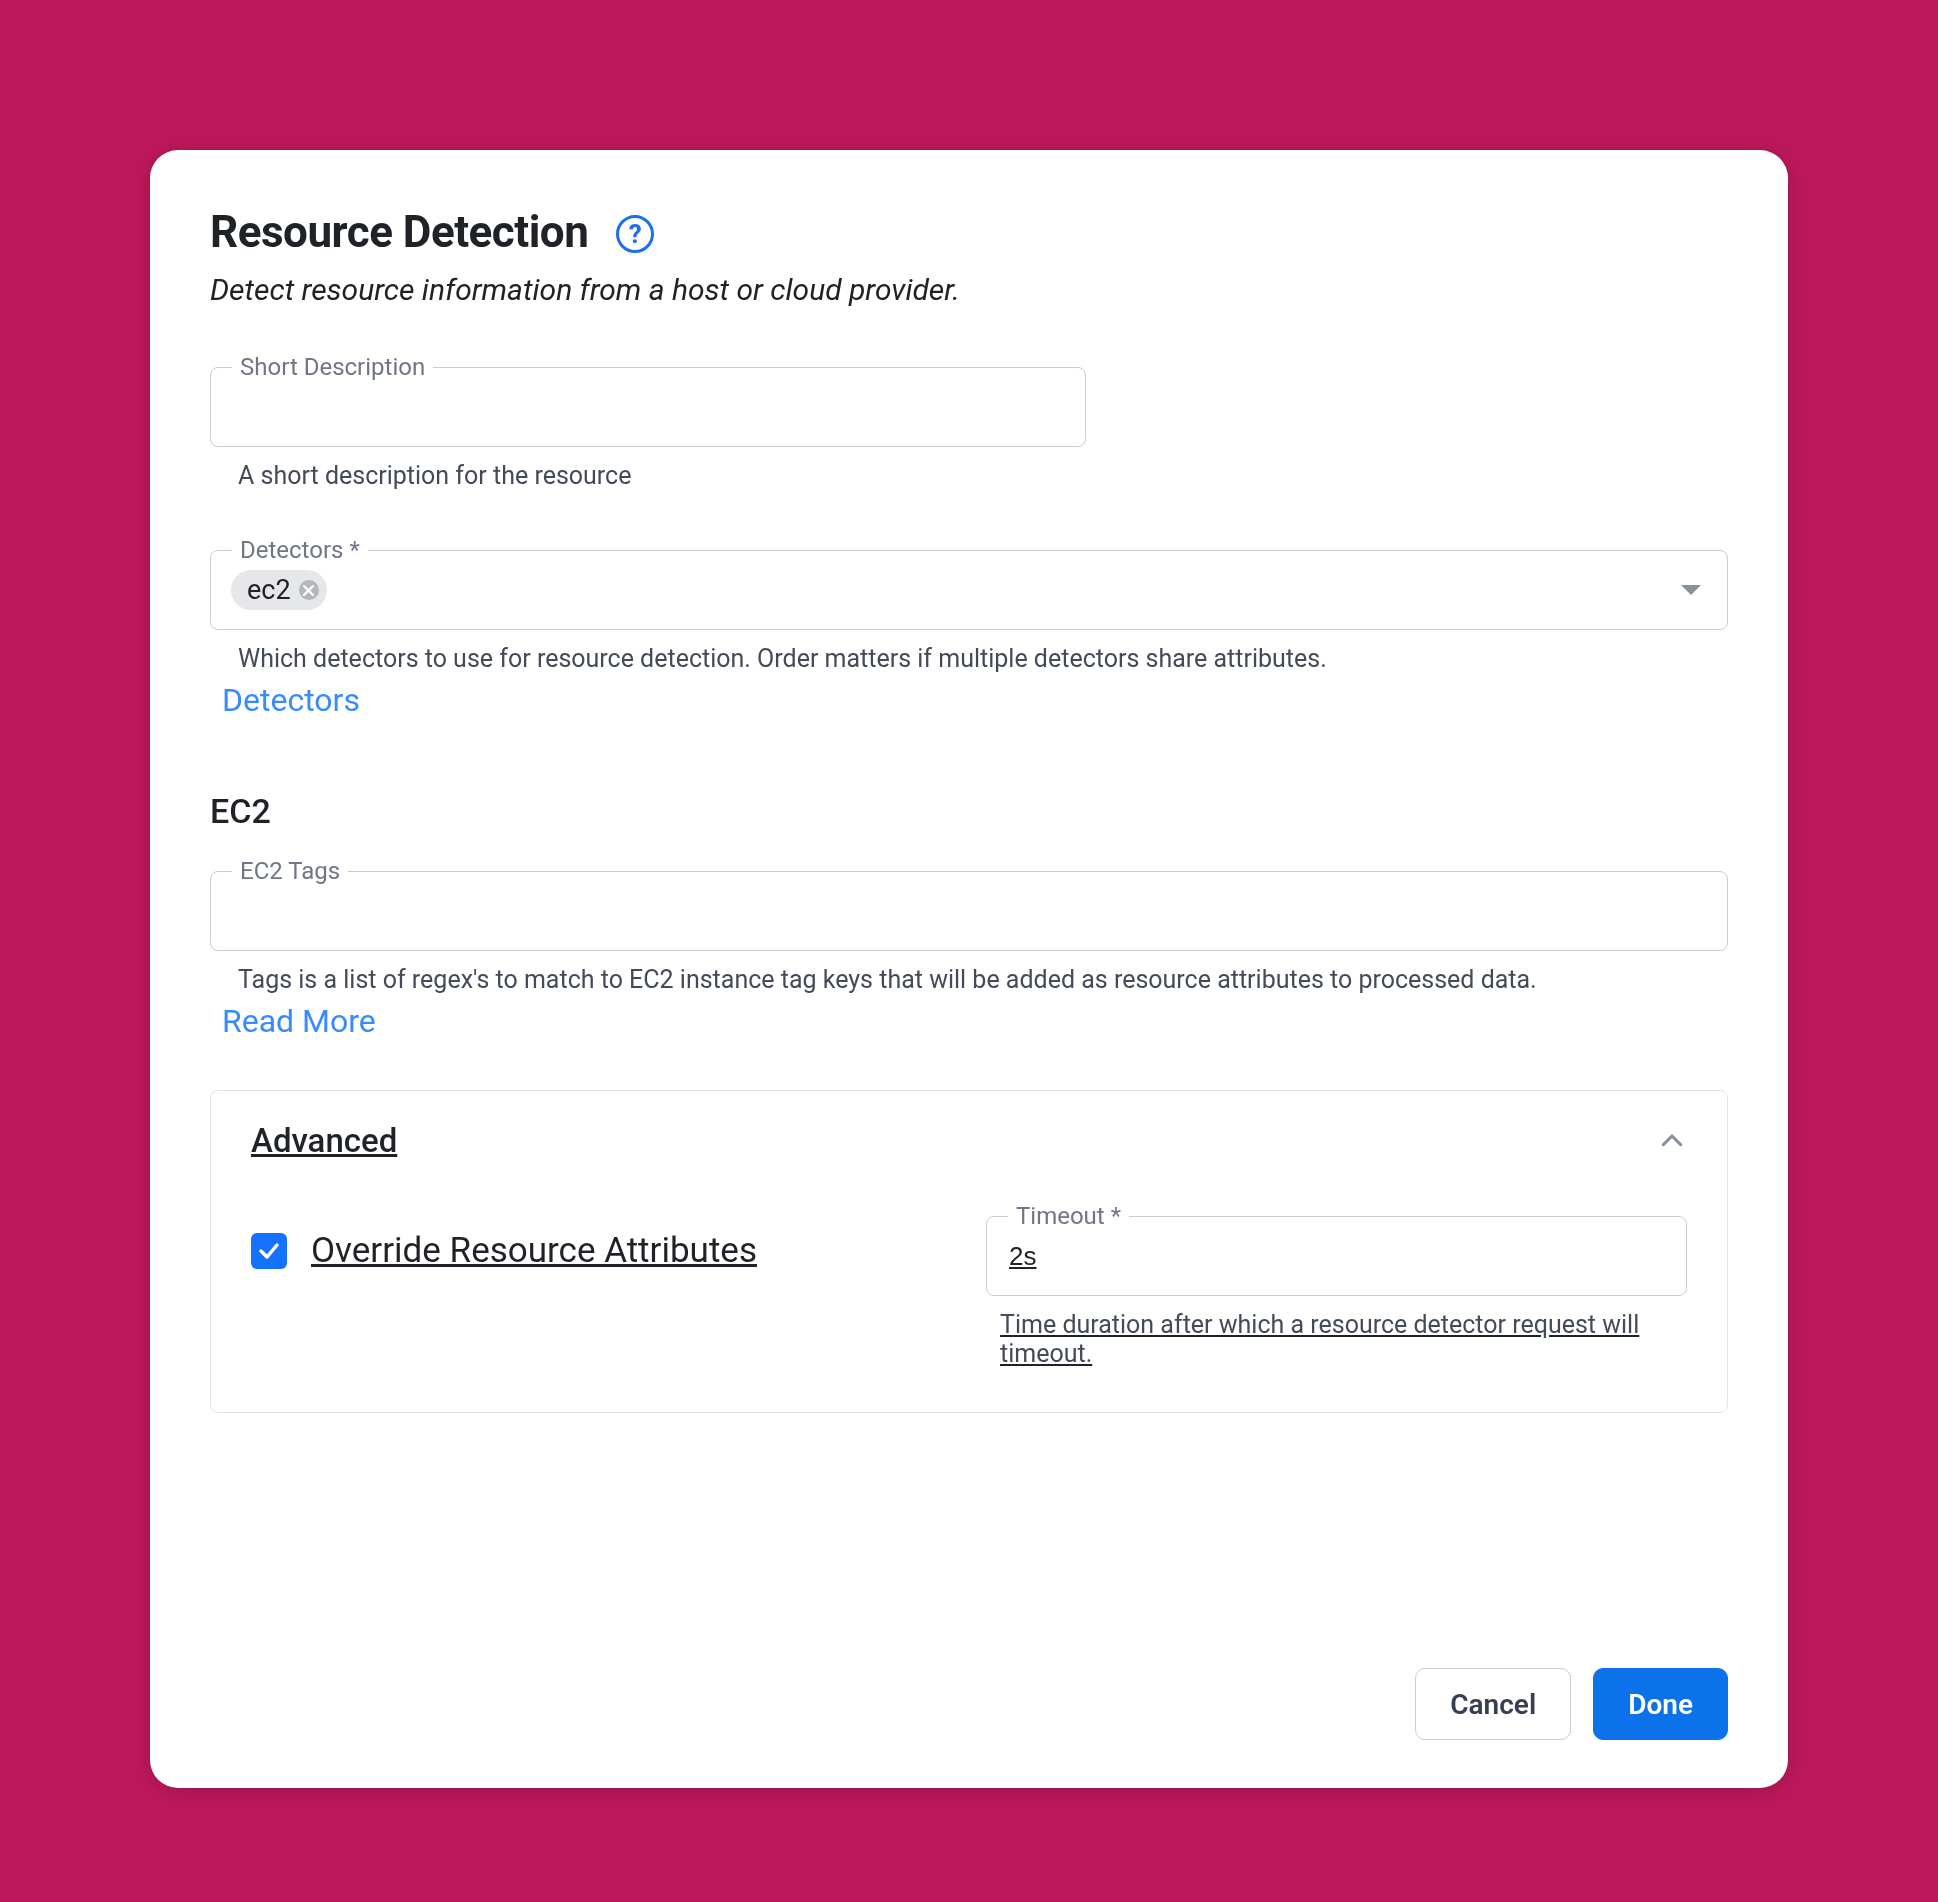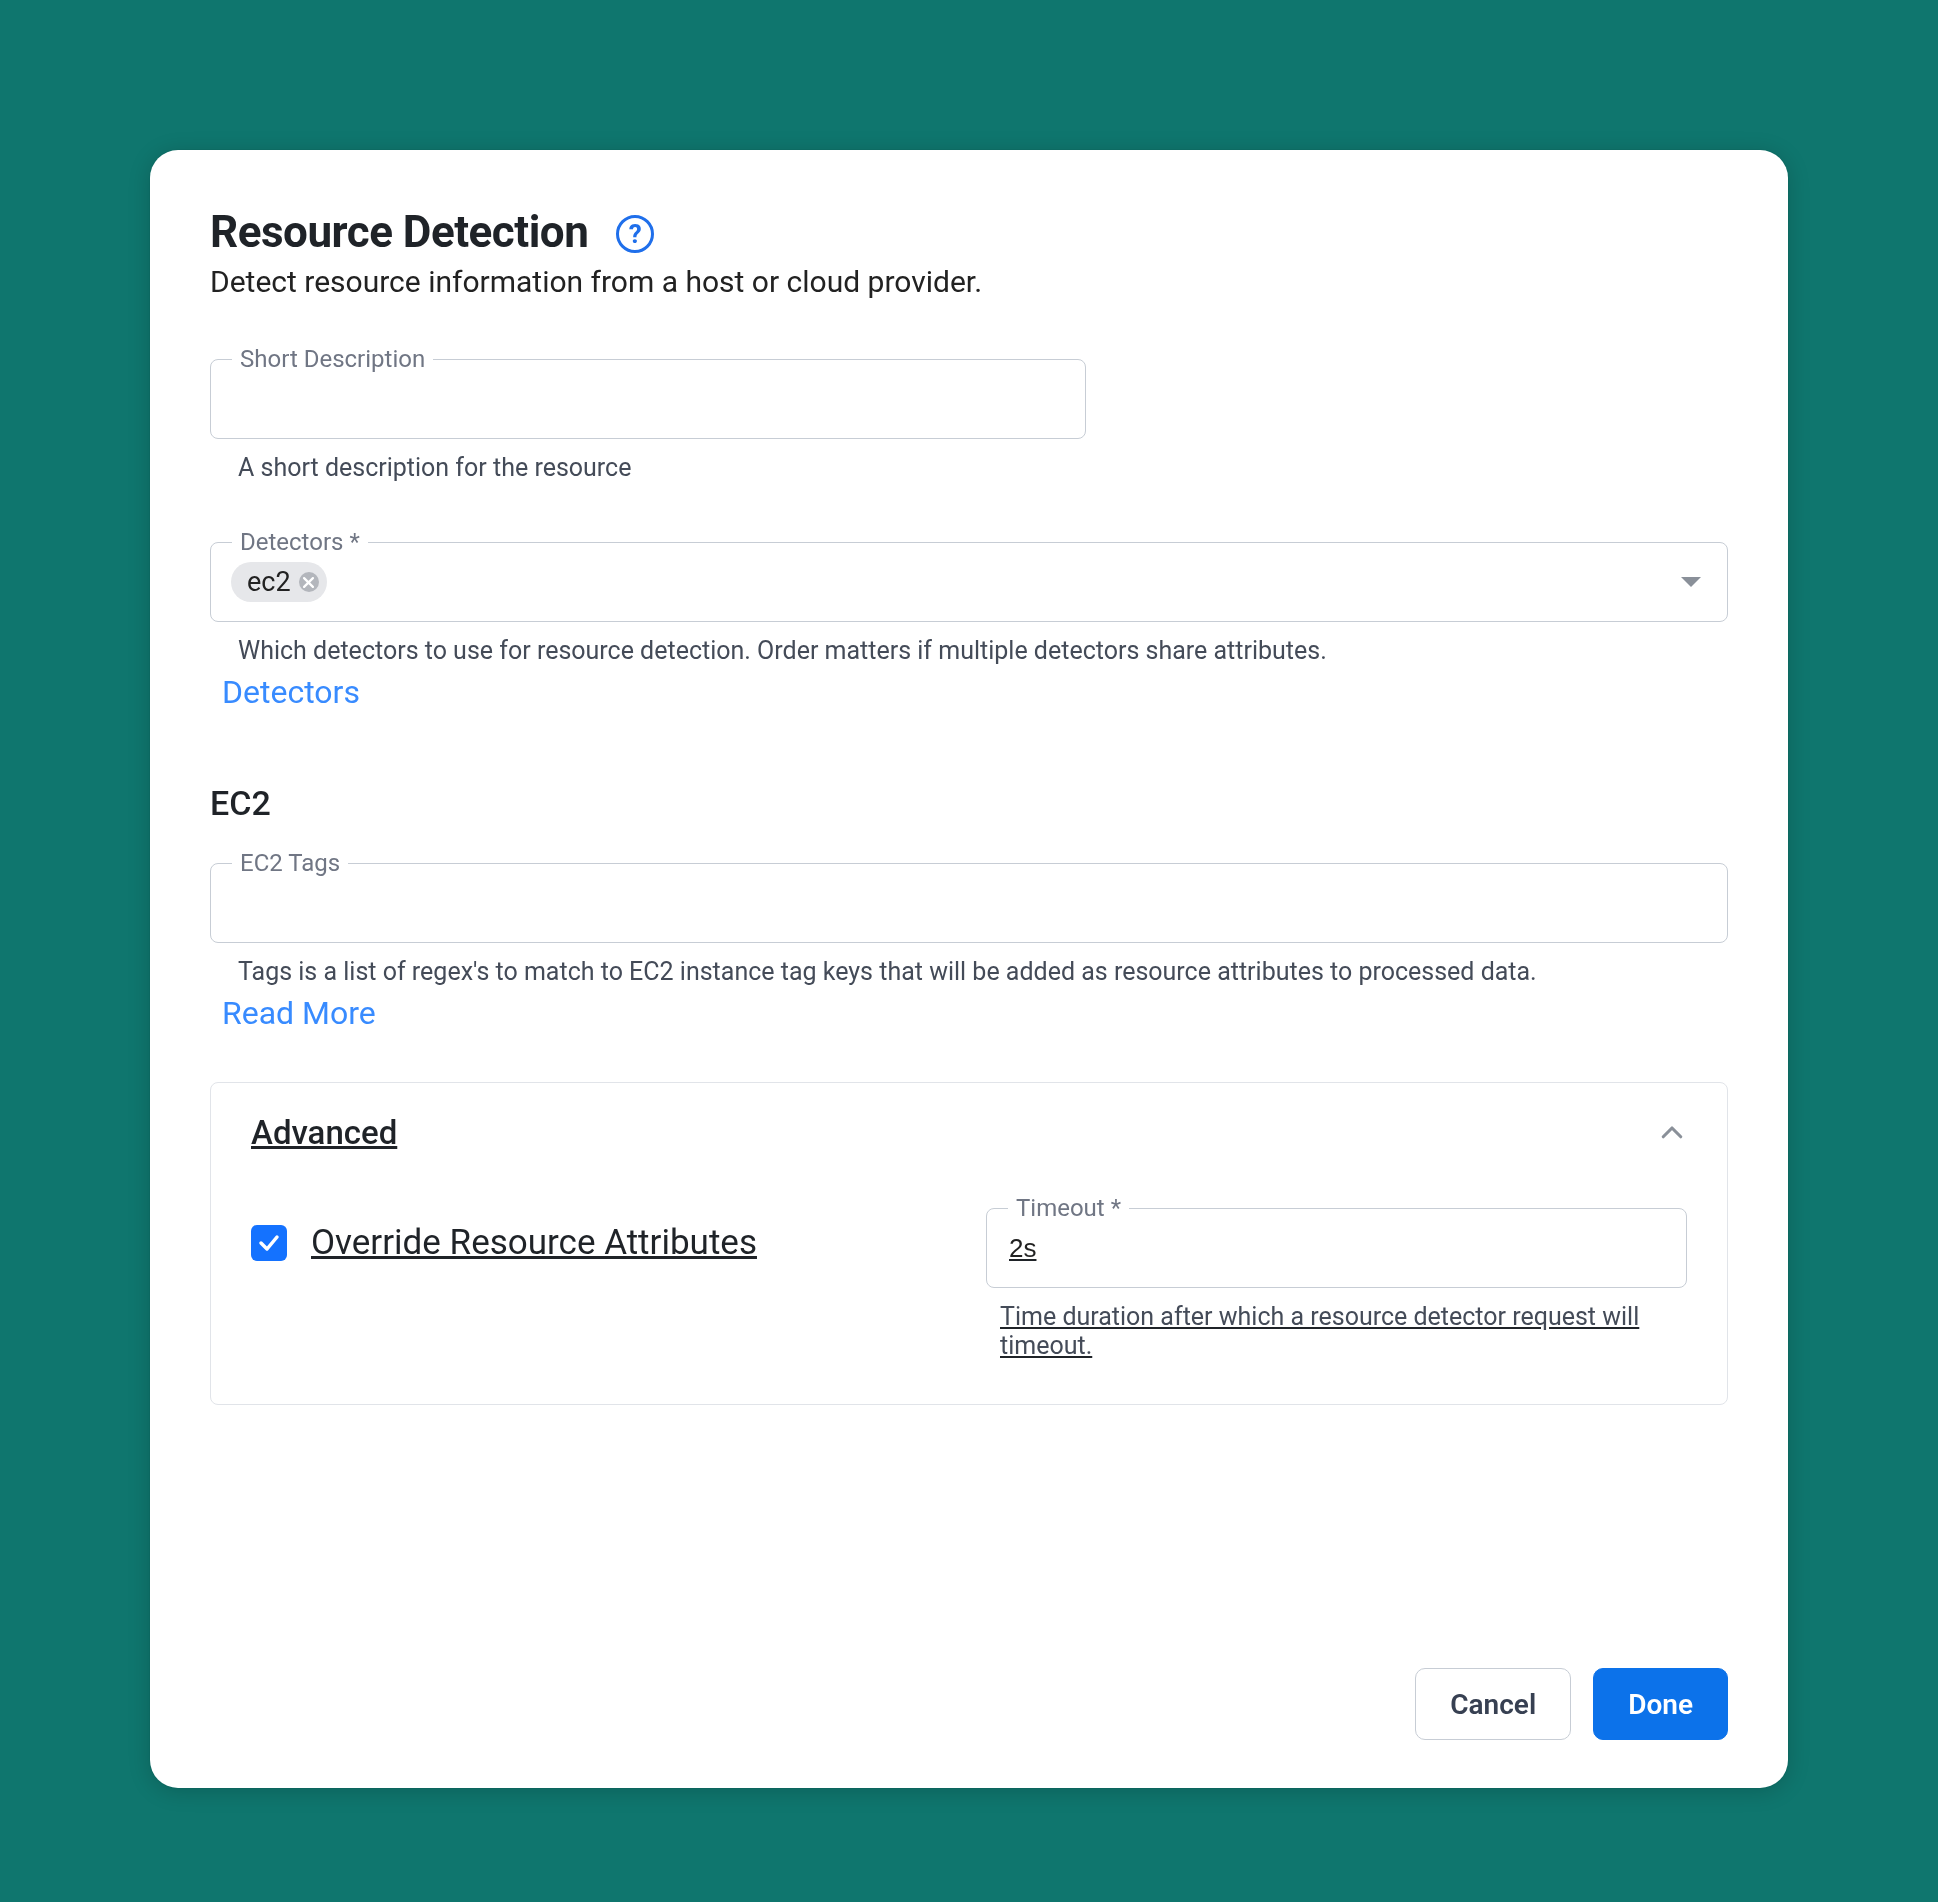--- a/index.html
+++ b/index.html
@@ -7,21 +7,21 @@
     margin: 0;
     padding: 0;
     font-family: -apple-system, BlinkMacSystemFont, "Segoe UI", Roboto, "Helvetica Neue", Arial, sans-serif;
     background: #fff;
     color: #1f2328;
   }
   .canvas {
     width: 1938px;
     height: 1902px;
     position: relative;
-    background: #0f766e;
+    background: #be185d;
   }
   .dialog {
     position: absolute;
     left: 150px;
     top: 150px;
     width: 1638px;
     height: 1638px;
     background: #fff;
     border-radius: 28px;
     box-shadow: 0 3px 22px rgba(0,0,0,0.18), 0 0 0 1px rgba(0,0,0,0.03);
@@ -50,24 +50,25 @@
     align-items: center;
     justify-content: center;
     font-weight: 700;
     font-size: 26px;
     line-height: 1;
     cursor: pointer;
     position: relative;
     top: 2px;
   }
   .subtitle {
-    margin-top: 6px;
+    margin-top: 14px;
     font-size: 30px;
     font-weight: 400;
     color: #222;
+    font-style: italic;
   }
 
   .section { margin-top: 60px; }
 
   
   .field-wrap { position: relative; }
   .field-wrap.narrow { width: 876px; }
   .field-wrap.full { width: 100%; }
   .field-label {
     position: absolute;

